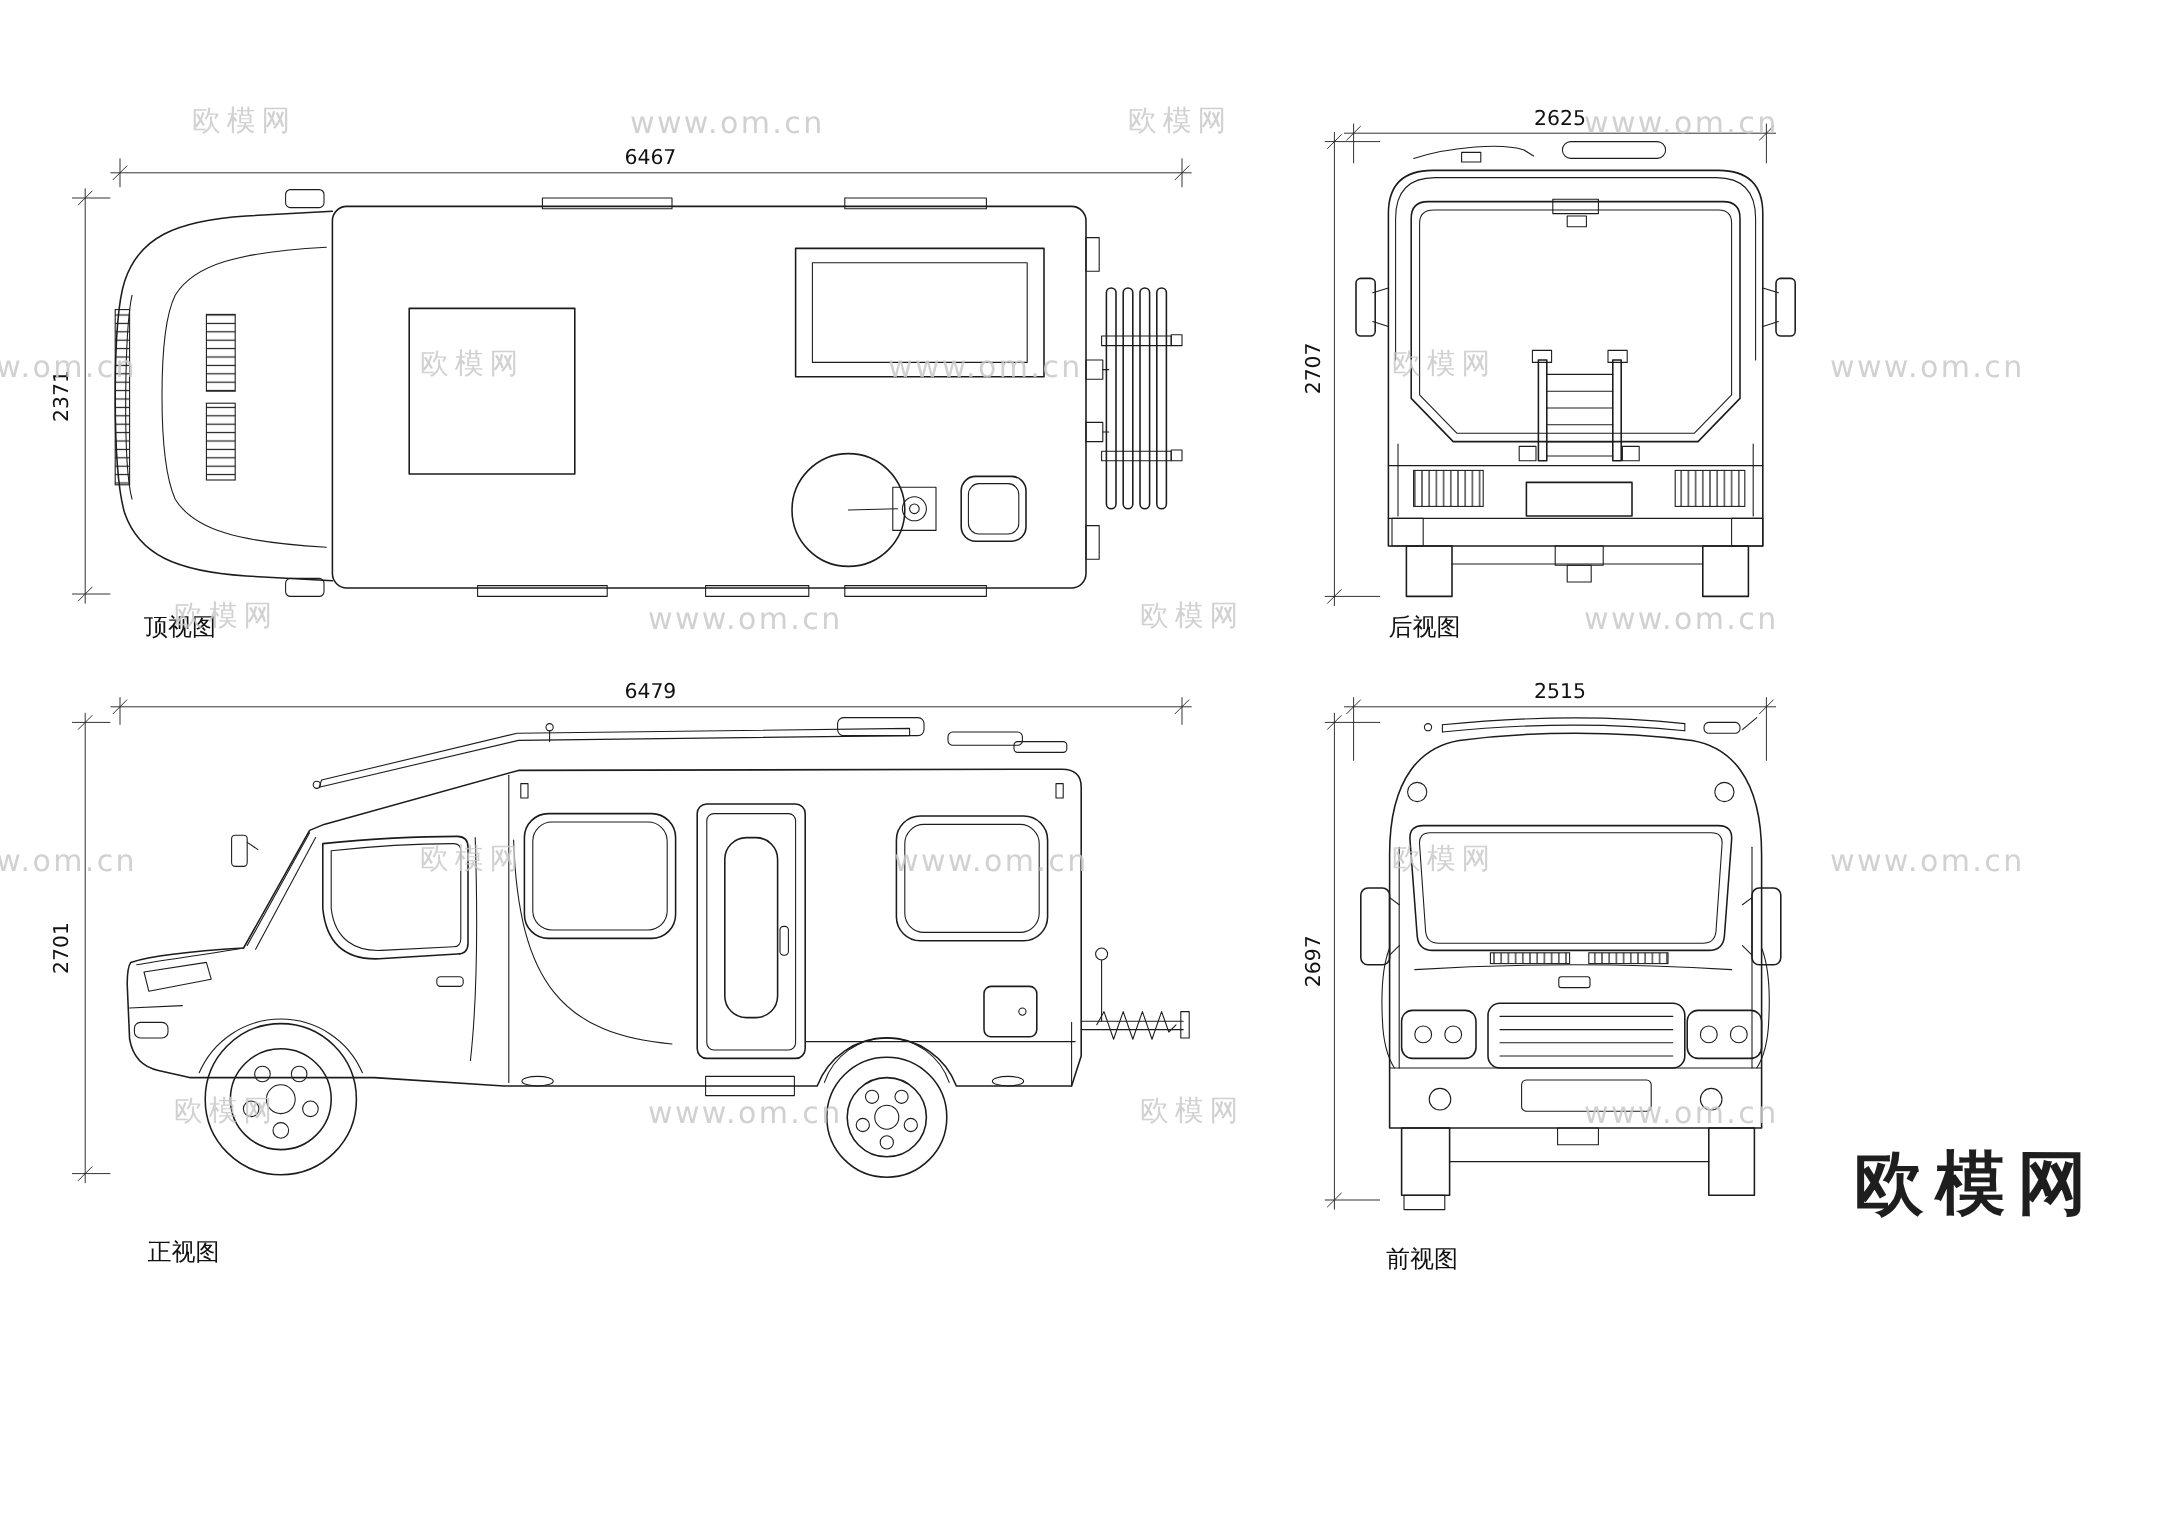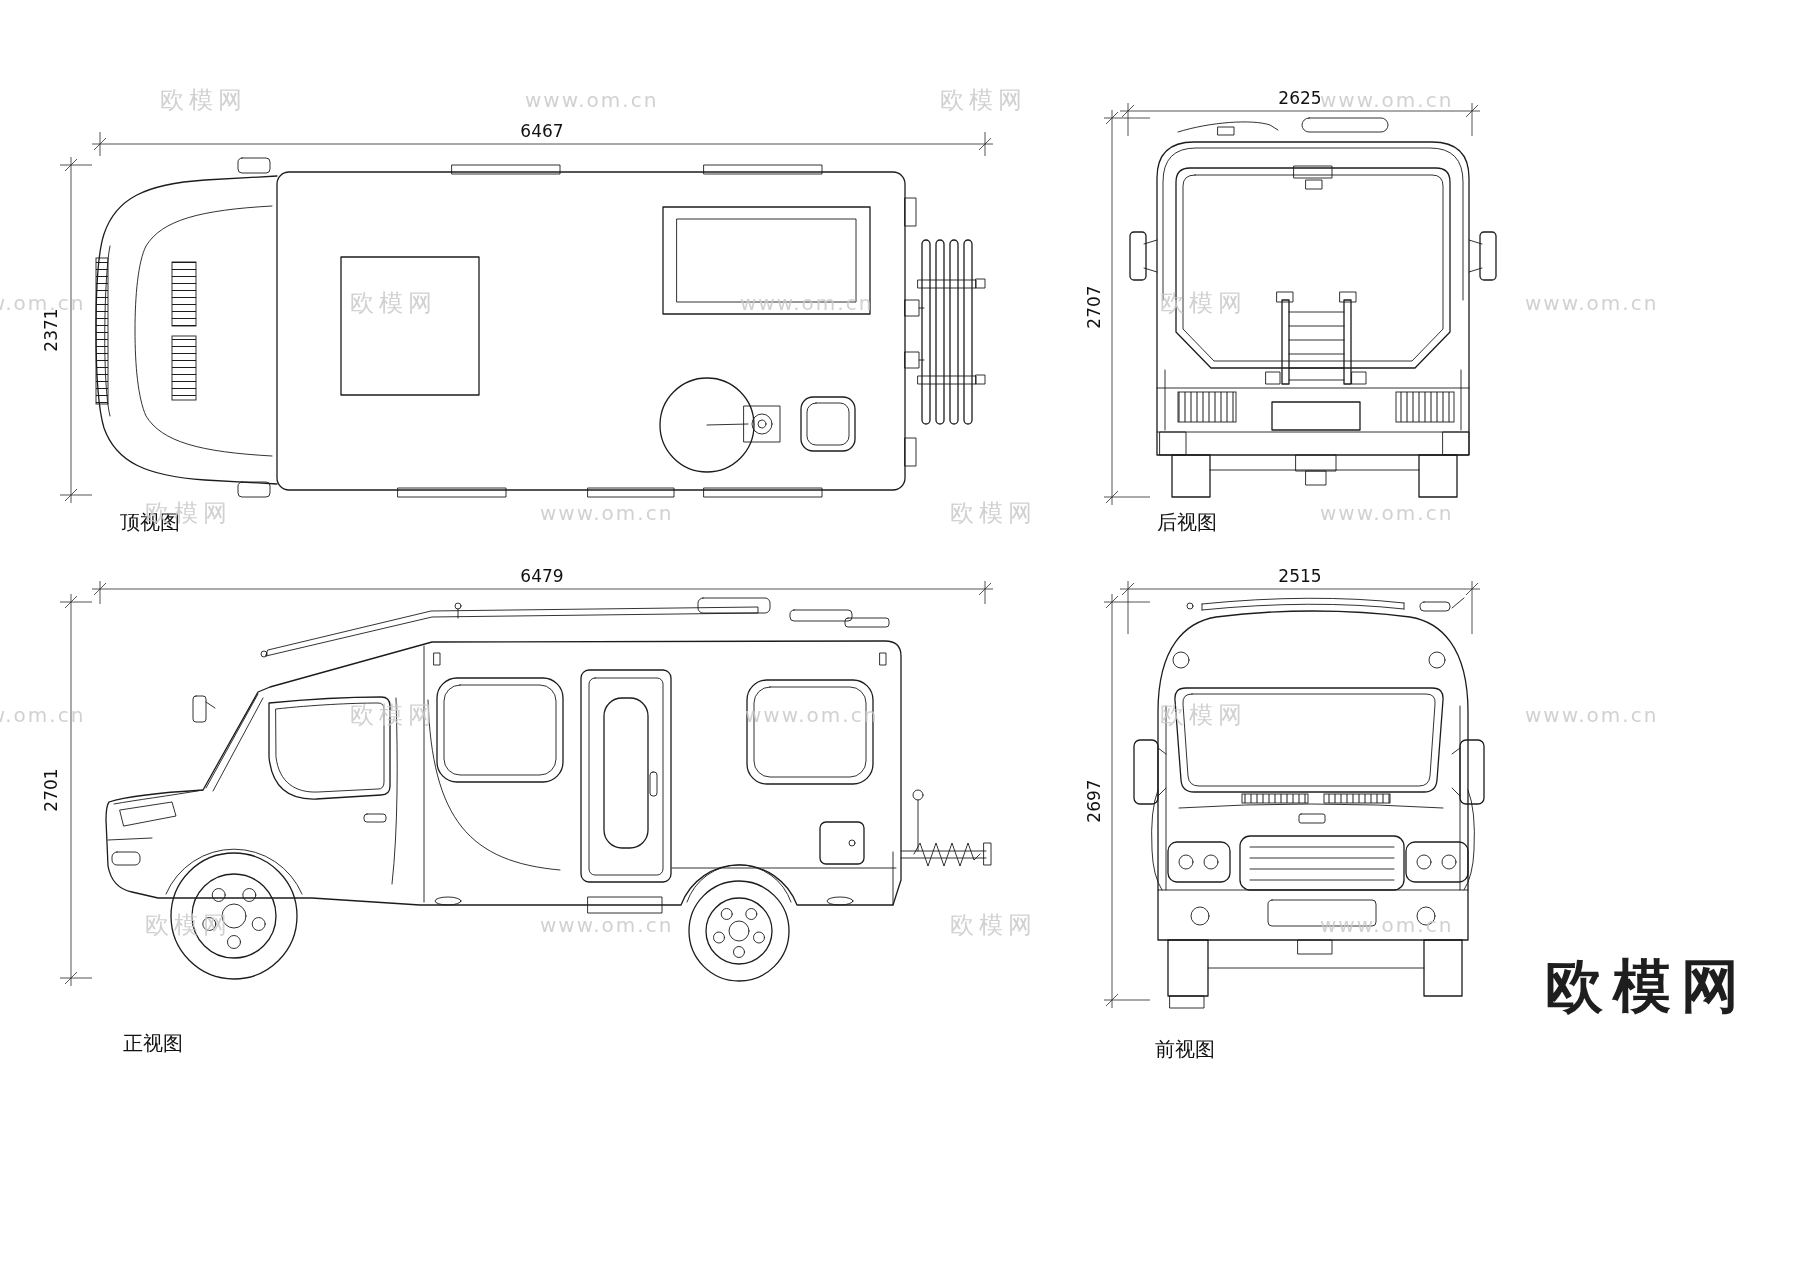--- a/index.html
+++ b/index.html
@@ -4,21 +4,21 @@
 <style>
   html,body { margin:0; padding:0; background:#ffffff; }
   .stage {
     position:relative; width:1800px; height:1273px; background:#ffffff;
     overflow:hidden; font-family:"DejaVu Sans", sans-serif;
   }
   .stage svg { position:absolute; left:0; top:0; z-index:1; }
   .wm-layer { position:absolute; left:0; top:0; width:100%; height:100%; z-index:2; pointer-events:none; }
   .wm { position:absolute; color:#c9c9c9; opacity:.85; white-space:nowrap; }
   .wm.brand { font-size:24px; letter-spacing:5px; }
-  .wm.site  { font-size:20px; letter-spacing:2px; }
+  .wm.site  { font-size:25px; letter-spacing:2px; }
   .wm-large { position:absolute; z-index:3; font-size:58px; font-weight:bold;
               color:#1e1e1e; letter-spacing:10px; pointer-events:none; }
   
   .s   { stroke:#1c1c1c; stroke-width:1.3; fill:none; stroke-linecap:round; stroke-linejoin:round; }
   .t   { stroke:#1c1c1c; stroke-width:0.9; fill:none; stroke-linecap:round; stroke-linejoin:round; }
   .h   { stroke:#1c1c1c; stroke-width:0.9; }
   .dim { stroke:#2a2a2a; stroke-width:0.8; fill:none; }
   .dimtxt { font-family:"DejaVu Sans", sans-serif; font-size:17px; fill:#111; text-anchor:middle; }
   .viewlbl { font-family:"DejaVu Sans", sans-serif; font-size:20px; fill:#111; }
 </style>

